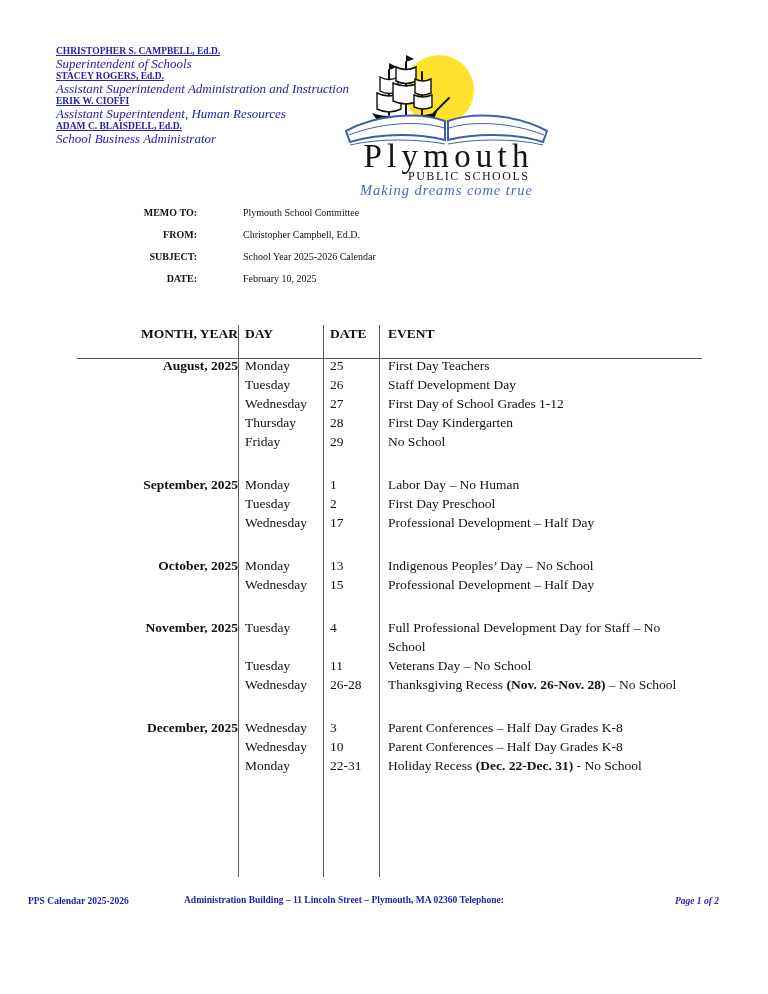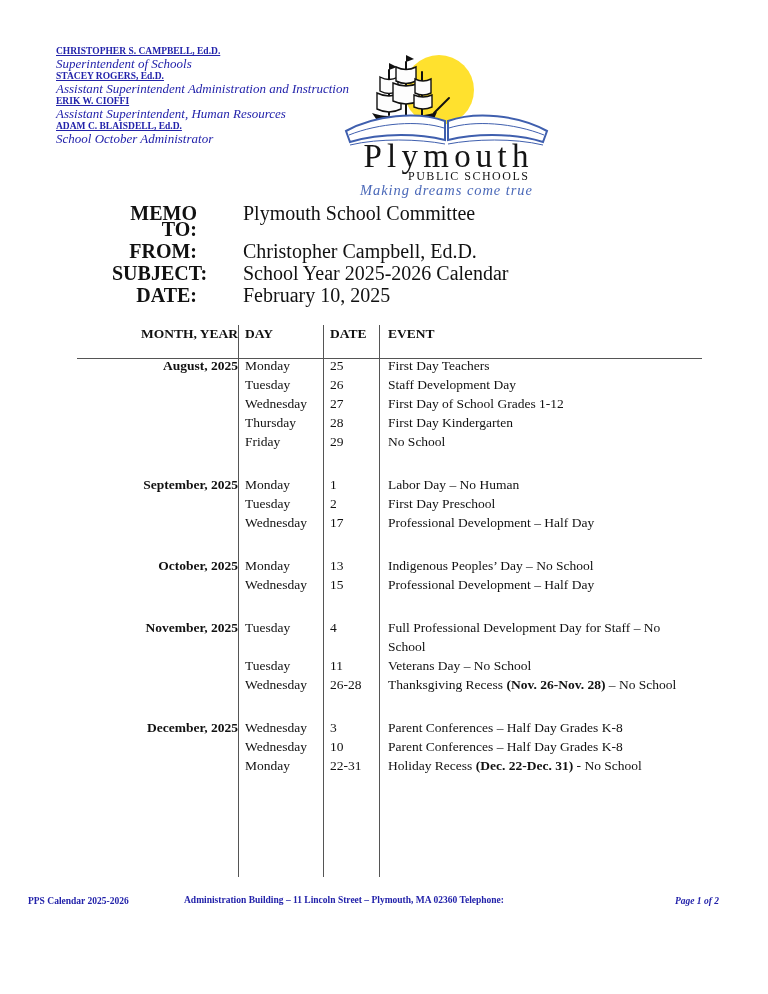--- a/index.html
+++ b/index.html
@@ -9,21 +9,21 @@
   
   .admins{position:absolute;left:56px;top:46px;color:#2222aa;}
   .admin-name{font-weight:bold;font-size:9.5px;line-height:11.5px;text-decoration:underline;}
   .admin-title{font-style:italic;font-size:13px;line-height:11px;margin-bottom:2.5px;}
 
   
   .logo{position:absolute;left:339px;top:52px;width:216px;height:150px;}
 
   
   .memo{position:absolute;left:112px;top:205px;}
-  .memo-row{display:flex;font-size:20px;line-height:16px;margin-bottom:6px;}
+  .memo-row{display:flex;font-size:10px;line-height:16px;margin-bottom:6px;}
   .memo-label{width:85px;text-align:right;font-weight:bold;}
   .memo-value{margin-left:46px;}
 
   
   .cal{position:absolute;left:77px;top:322px;width:625px;height:556px;}
   .cal .vline{position:absolute;top:3px;height:552px;width:1px;background:#555;}
   .cal .v1{left:161px;} .cal .v2{left:246px;} .cal .v3{left:302px;}
   .cal .hline{position:absolute;left:0;right:0;top:36px;height:1px;background:#555;}
   .cal-row{display:grid;grid-template-columns:161px 85px 56px 1fr;
            font-size:13.5px;line-height:19px;}
@@ -57,21 +57,21 @@
     <div>
       <div class="admin-name">STACEY ROGERS, Ed.D.</div>
       <div class="admin-title">Assistant Superintendent Administration and Instruction</div>
     </div>
     <div>
       <div class="admin-name">ERIK W. CIOFFI</div>
       <div class="admin-title">Assistant Superintendent, Human Resources</div>
     </div>
     <div>
       <div class="admin-name">ADAM C. BLAISDELL, Ed.D.</div>
-      <div class="admin-title">School October Administrator</div>
+      <div class="admin-title">School Business Administrator</div>
     </div>
   </div>
 
   <div class="logo">
     <svg width="216" height="150" viewBox="0 0 216 150">
 
       <circle cx="100" cy="38" r="35" fill="#ffe12e"></circle>
 
       <g stroke-linecap="round">
         <path d="M95,61 L110,46" stroke="#111" stroke-width="2" fill="none"></path>

